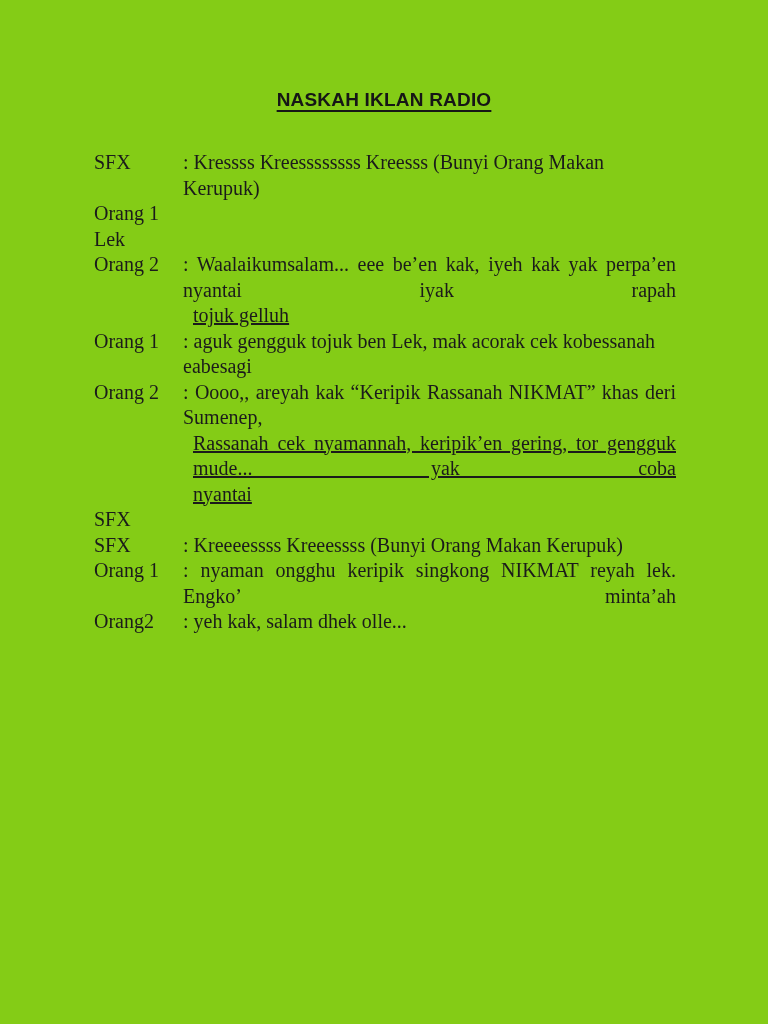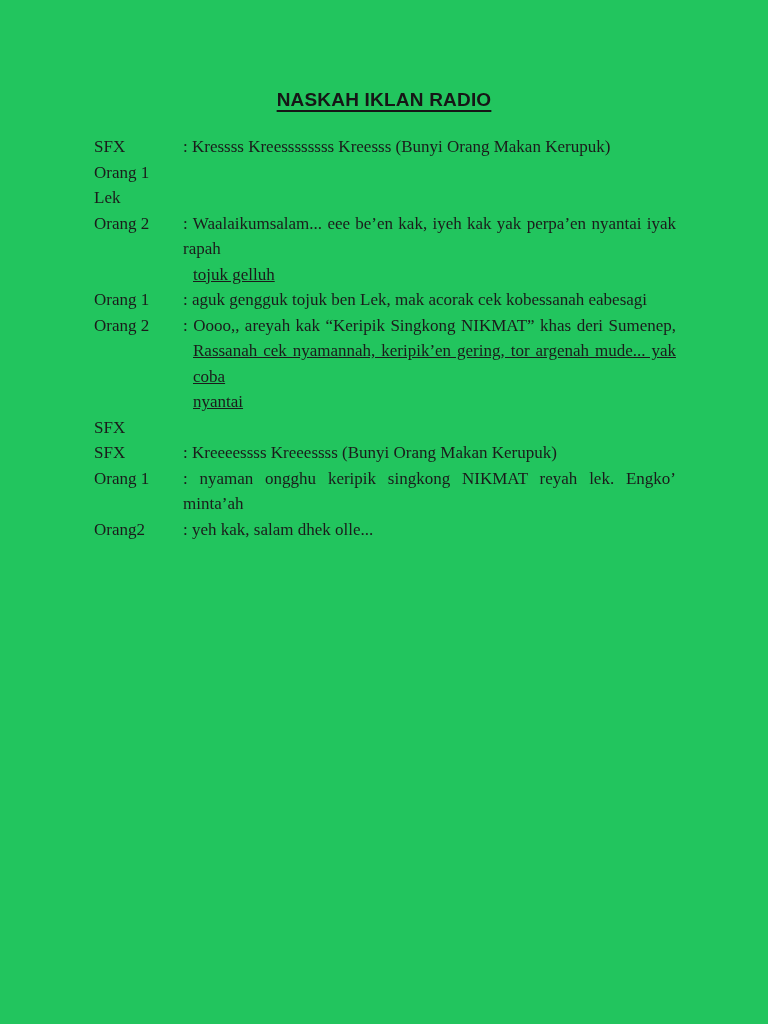--- a/index.html
+++ b/index.html
@@ -1,20 +1,20 @@
 <!DOCTYPE html>
 <html><head>
 <meta charset="utf-8">
 <style>
   * { margin: 0; padding: 0; box-sizing: border-box; }
   html, body { background: #ffffff; }
   .page {
     width: 768px;
     height: 1024px;
-    background: #22c55e;
+    background: #84cc16;
     position: relative;
     overflow: hidden;
     font-family: "Liberation Serif", "DejaVu Serif", serif;
     color: #1b1b1b;
   }
   .title-wrap {
     padding-top: 86px;
     text-align: center;
     line-height: 28px;
   }
@@ -22,22 +22,22 @@
     font-family: "Liberation Sans", "DejaVu Sans", sans-serif;
     font-weight: 700;
     font-size: 19px;
     letter-spacing: 0.2px;
     color: #161616;
     text-decoration: underline;
     text-decoration-thickness: 2px;
     text-underline-offset: 4px;
   }
   .script {
-    margin: 19px 92px 0 94px;
-    font-size: 17px;
+    margin: 35px 92px 0 94px;
+    font-size: 20px;
     line-height: 25.5px;
   }
   .line { display: flex; }
   .speaker {
     width: 89px;
     flex-shrink: 0;
   }
   .text { flex: 1; }
   .text.cont { padding-left: 10px; text-decoration: underline; }
   .text.just {
@@ -81,26 +81,26 @@
       <span class="text cont">tojuk gelluh</span>
     </div>
 
     <div class="line">
       <span class="speaker">Orang 1</span>
       <span class="text">: aguk gengguk tojuk ben Lek, mak acorak cek kobessanah eabesagi</span>
     </div>
 
     <div class="line">
       <span class="speaker">Orang 2</span>
-      <span class="text just">: Oooo,, areyah kak “Keripik Singkong NIKMAT” khas deri Sumenep,</span>
+      <span class="text just">: Oooo,, areyah kak “Keripik Rassanah NIKMAT” khas deri Sumenep,</span>
     </div>
 
     <div class="line">
       <span class="speaker"></span>
-      <span class="text just cont">Rassanah cek nyamannah, keripik’en gering, tor argenah mude... yak coba</span>
+      <span class="text just cont">Rassanah cek nyamannah, keripik’en gering, tor gengguk mude... yak coba</span>
     </div>
 
     <div class="line">
       <span class="speaker"></span>
       <span class="text cont">nyantai</span>
     </div>
 
     <div class="line">
       <span class="speaker">SFX</span>
     </div>

